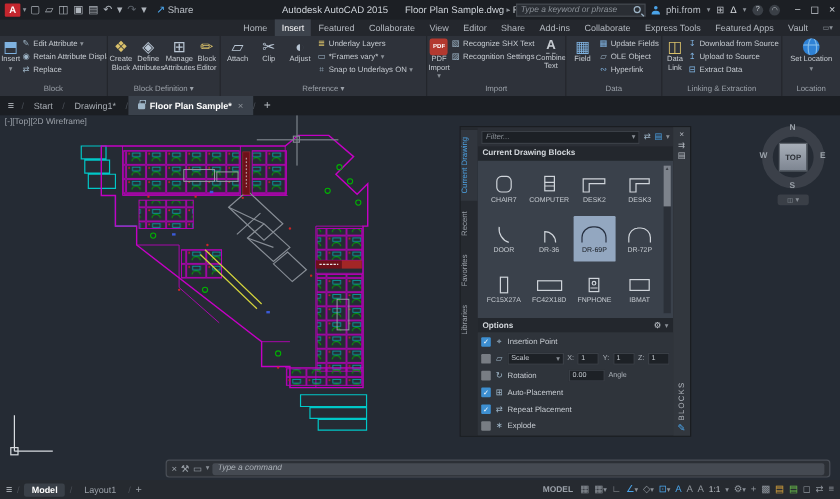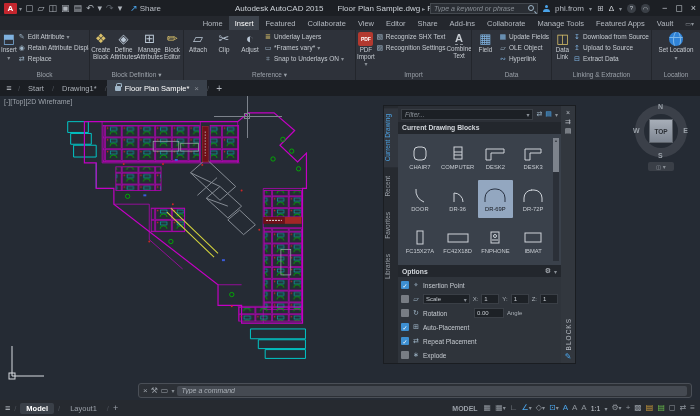--- a/index.html
+++ b/index.html
@@ -193,21 +193,21 @@
   <div class="ribbontabs">
     <div class="rtab">Home</div>
     <div class="rtab active">Insert</div>
     <div class="rtab">Featured</div>
     <div class="rtab">Collaborate</div>
     <div class="rtab">View</div>
     <div class="rtab">Editor</div>
     <div class="rtab">Share</div>
     <div class="rtab">Add-ins</div>
     <div class="rtab">Collaborate</div>
-    <div class="rtab">Manage Tools</div>
+    <div class="rtab">Express Tools</div>
     <div class="rtab">Featured Apps</div>
     <div class="rtab">Vault</div>
     <span class="rtab car" style="color:#8a9097;">▭▾</span>
   </div>
 
   <div class="ribbon">
 
     <div class="panel" style="width:90px;">
       <div class="pbody">
         <div class="rbig">
@@ -378,21 +378,21 @@
 
   <div class="filetabs">
     <div class="ft-menu">≡</div>
     <span class="ft-sep">/</span>
     <div class="ftab">Start</div>
     <span class="ft-sep">/</span>
     <div class="ftab">Drawing1*</div>
     <span class="ft-sep">/</span>
     <div class="ftab active">
       <span class="lockic"></span>
-      <span style="font-weight:normal;">Floor Plan Sample*</span>
+      <span style="font-weight:bold;">Floor Plan Sample*</span>
       <span class="ft-close">×</span>
     </div>
     <span class="ft-sep">/</span>
     <div class="ft-new">+</div>
   </div>
 
   <div class="canvas">
     <div class="vplabel">[-][Top][2D Wireframe]</div>
 
     <svg class="plan" viewBox="0 0 335 285" xmlns="http://www.w3.org/2000/svg">

